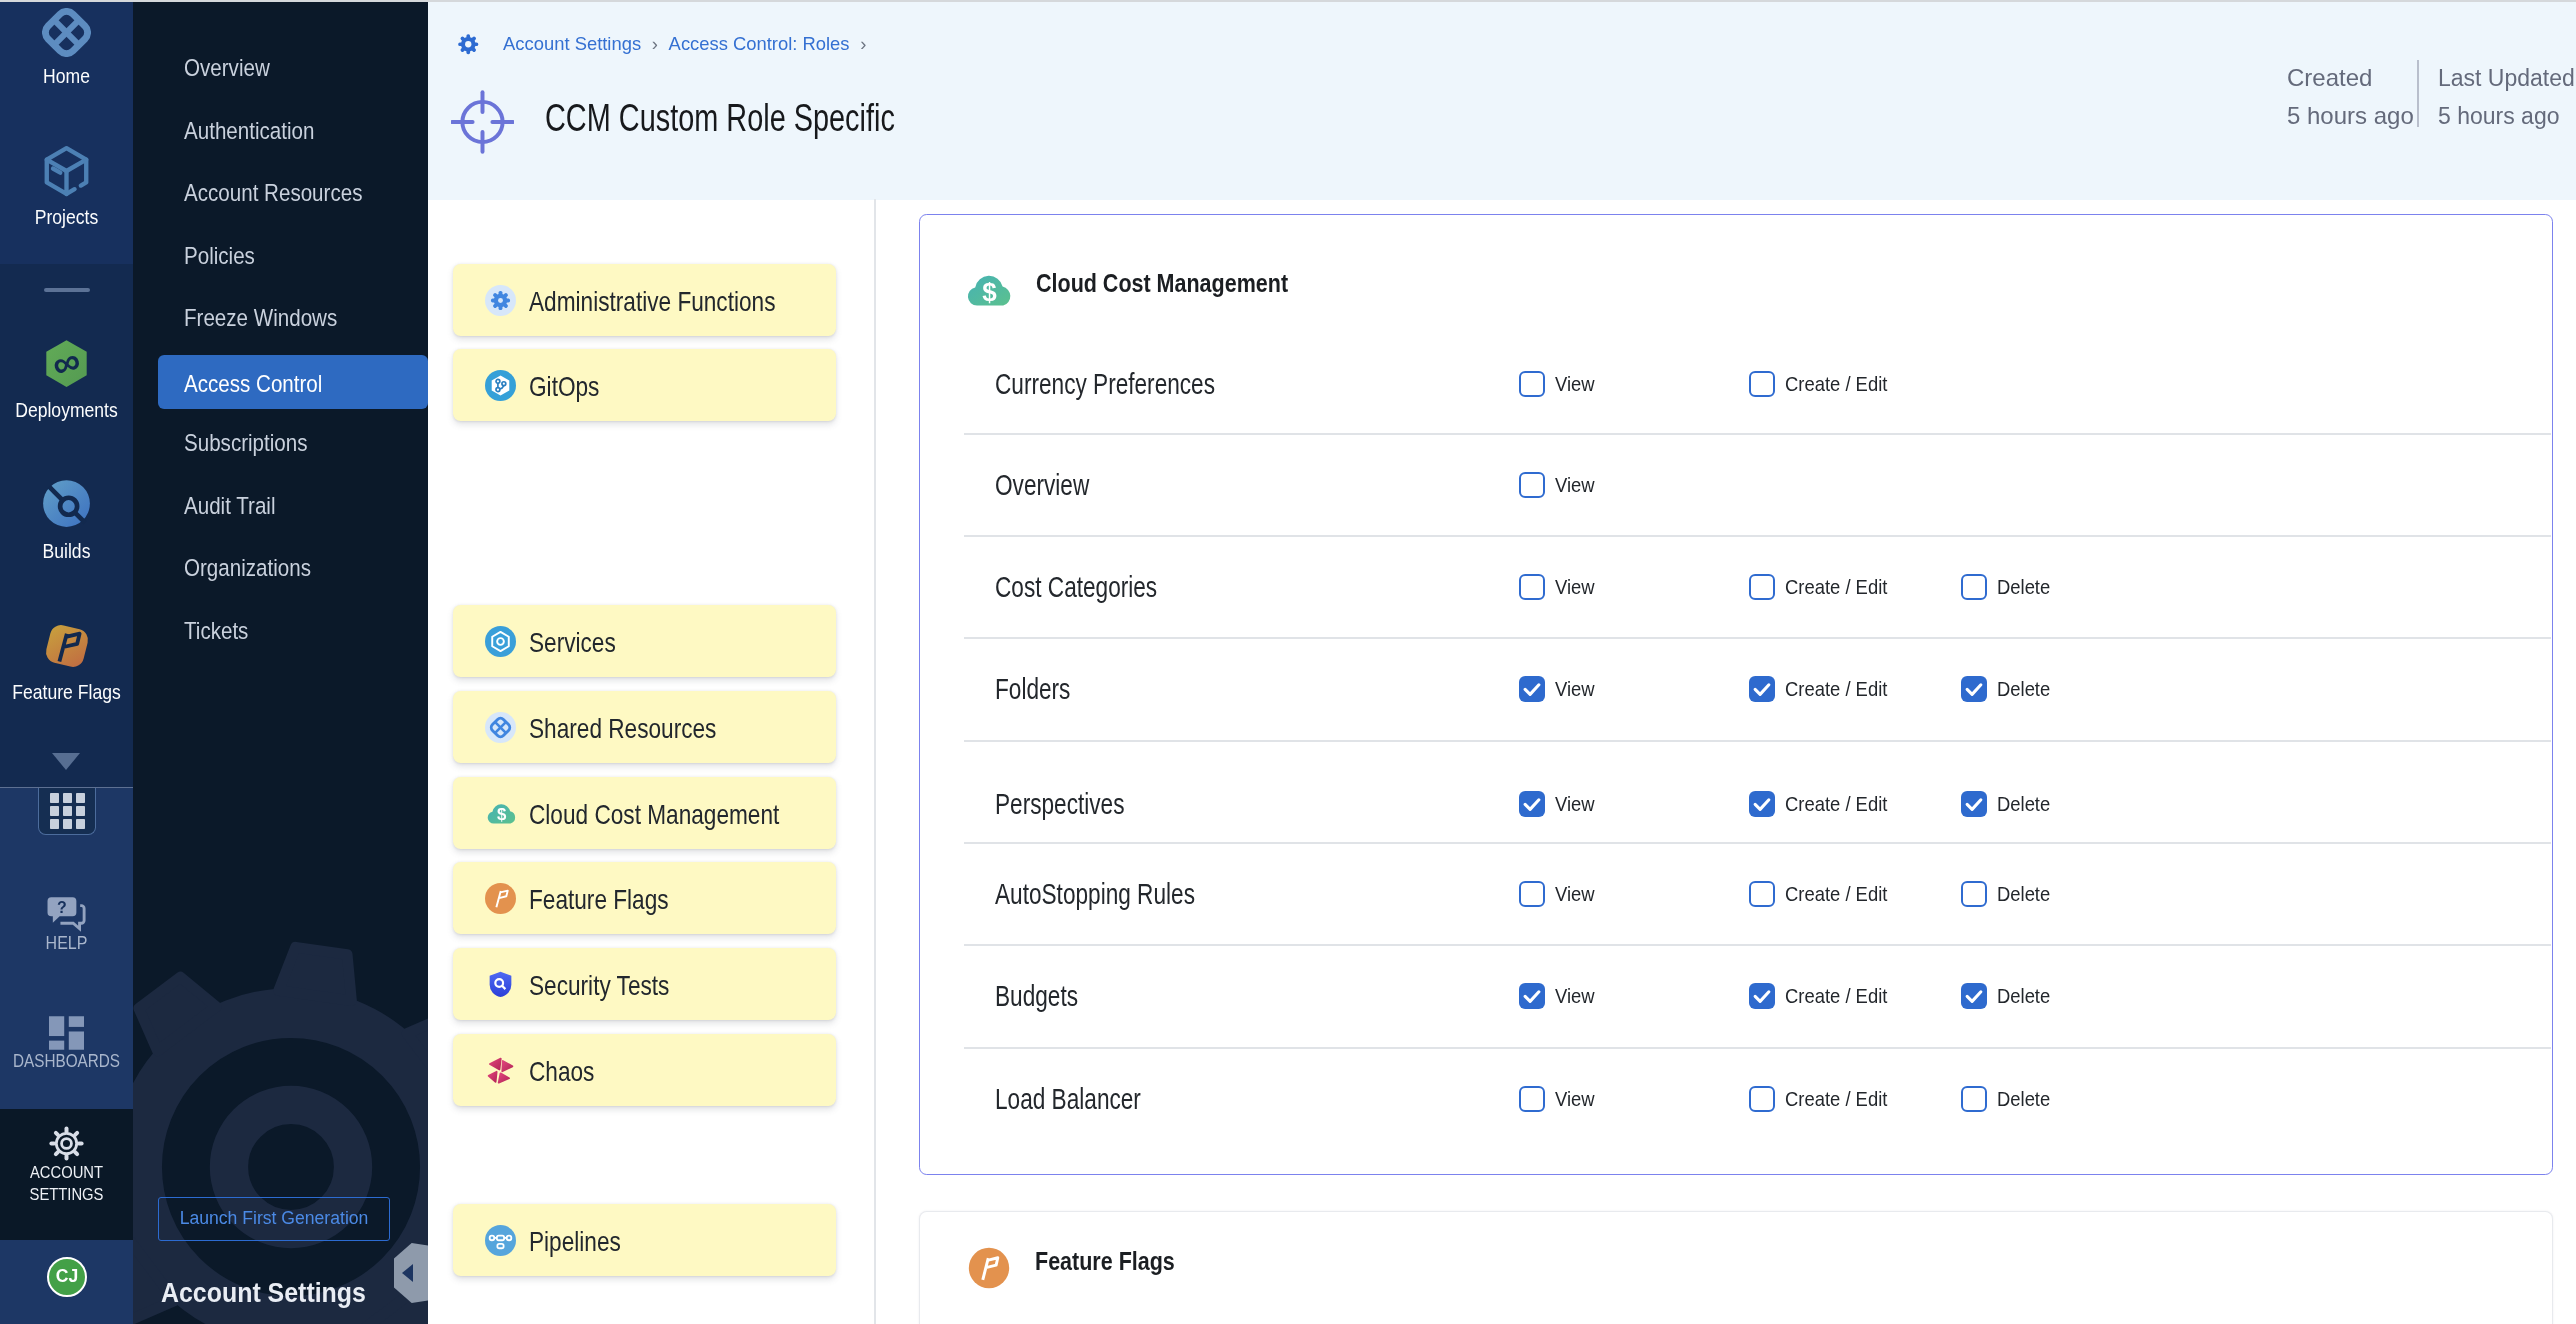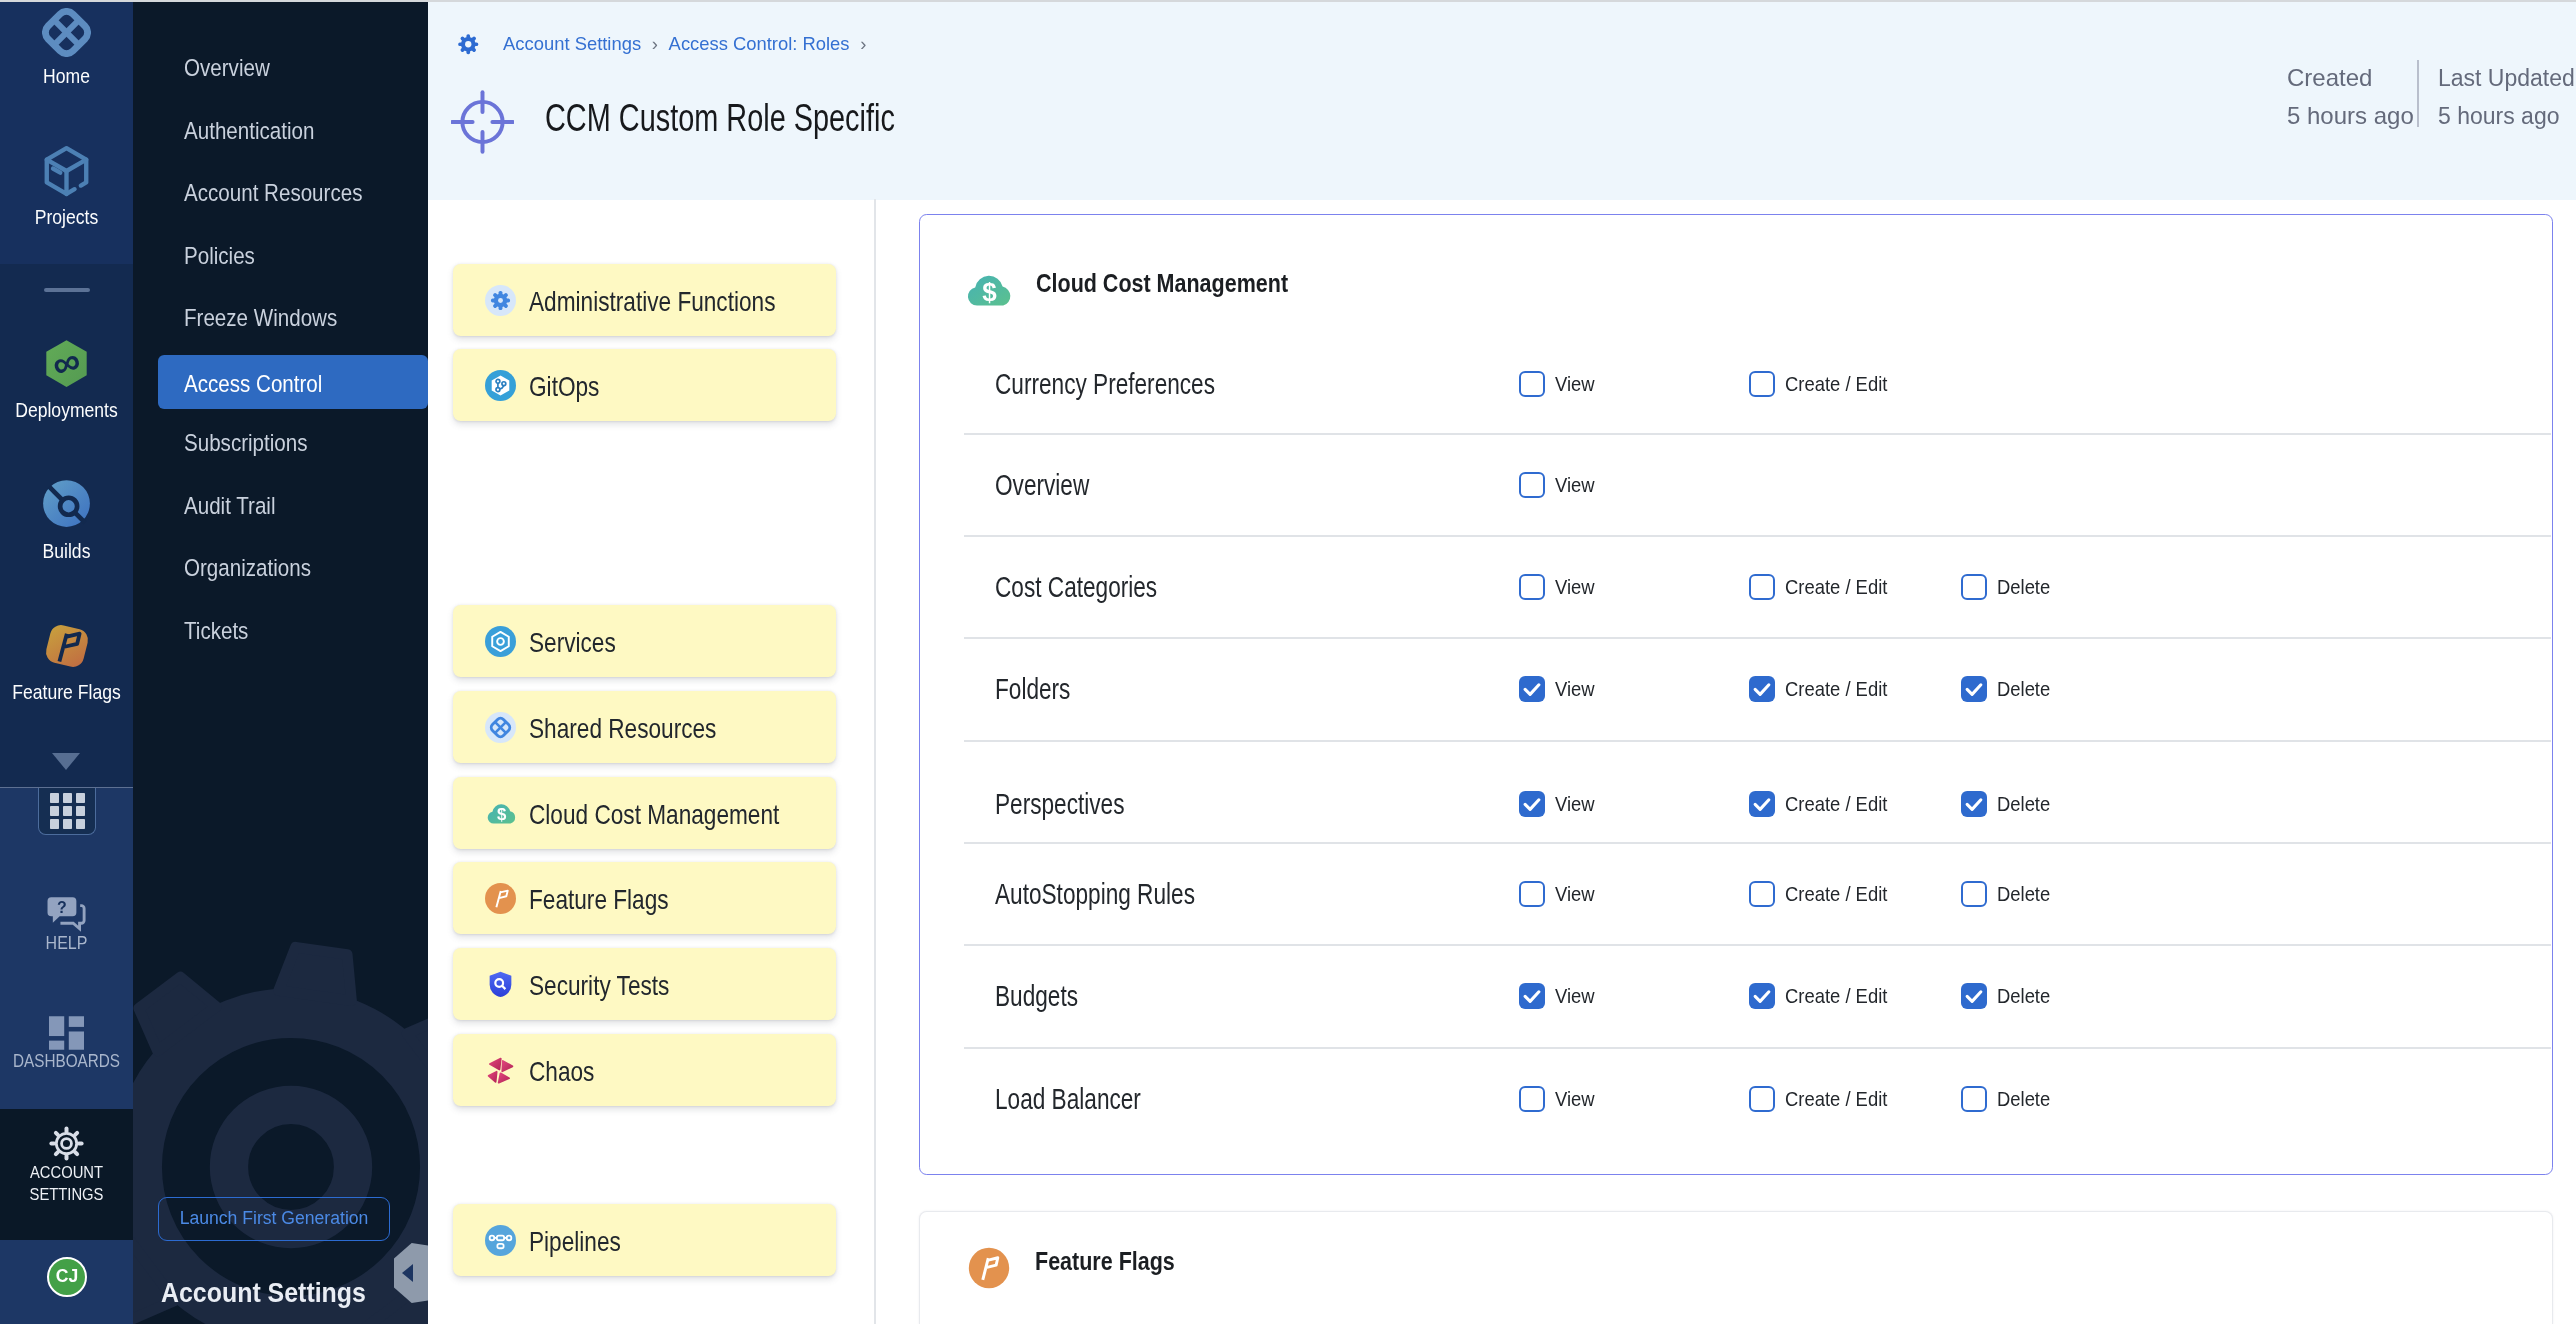--- a/index.html
+++ b/index.html
@@ -24,21 +24,21 @@
   #gridbtn { left:38px; top:788px; width:58px; height:47px; border:1.5px solid #4c6c9c; border-top:none; border-radius:0 0 7.7px 7.7px; background:#152e52; }
   #gridbtn .cells { position:absolute; left:10.7px; top:5.4px; width:35px; height:35px;
      display:grid; grid-template-columns:9.2px 9.2px 9.2px; grid-template-rows:9.2px 9.2px 9.2px; gap:3.8px; }
   #gridbtn .cells div { background:#c7d0dd; border-radius:0.8px; }
   #avatar { left:47px; top:1257px; width:40px; height:40px; border-radius:50%; background:#43a047; border:2.3px solid #fff; color:#fff; font-size:17.6px; font-weight:bold; text-align:center; line-height:35px; }
 
   
   #sb2 { left:133px; top:0; width:295px; height:1324px; background:#0b1929; overflow:hidden; z-index:5; }
   .nav-item { position:absolute; left:51px; color:#c9d1dd; font-size:24.5px; line-height:28px; transform:scaleX(.84); transform-origin:left center; white-space:nowrap; }
   #nav-active { left:25px; top:355px; width:270px; height:54px; background:#2e6ac1; border-radius:6.1px; }
-  #launchbtn { left:25px; top:1197px; width:232px; height:44px; border:1.5px solid #2c6bd1; border-radius:9px; color:#4b8ae6; font-size:17.6px; text-align:center; line-height:41px; }
+  #launchbtn { left:25px; top:1197px; width:232px; height:44px; border:1.5px solid #2c6bd1; border-radius:3px; color:#4b8ae6; font-size:17.6px; text-align:center; line-height:41px; }
   #sb2-title { left:27.6px; top:1277px; color:#e9edf4; font-size:28px; font-weight:bold; white-space:nowrap; transform:scaleX(.89); transform-origin:left center; }
   #collapse { left:261px; top:1243px; width:34px; height:60px; background:#8e9aab; clip-path:polygon(100% 4%, 100% 96%, 52% 100%, 0 74%, 0 26%, 52% 0); }
   #collapse:after { content:""; position:absolute; left:7.7px; top:20.7px; width:0; height:0; border-top:9.2px solid transparent; border-bottom:9.2px solid transparent; border-right:11.5px solid #1d3561; }
 
   
   #content { left:428px; top:0; width:2148px; height:1324px; background:#fff; }
   #header { left:0; top:1.5px; width:2148px; height:198px; background:#eef6fc; }
   #crumbs { left:27.6px; top:32px; display:flex; align-items:center; font-size:18.4px; }
   #crumbs .b { color:#3470d2; }
   #crumbs .g { color:#6e7683; }

